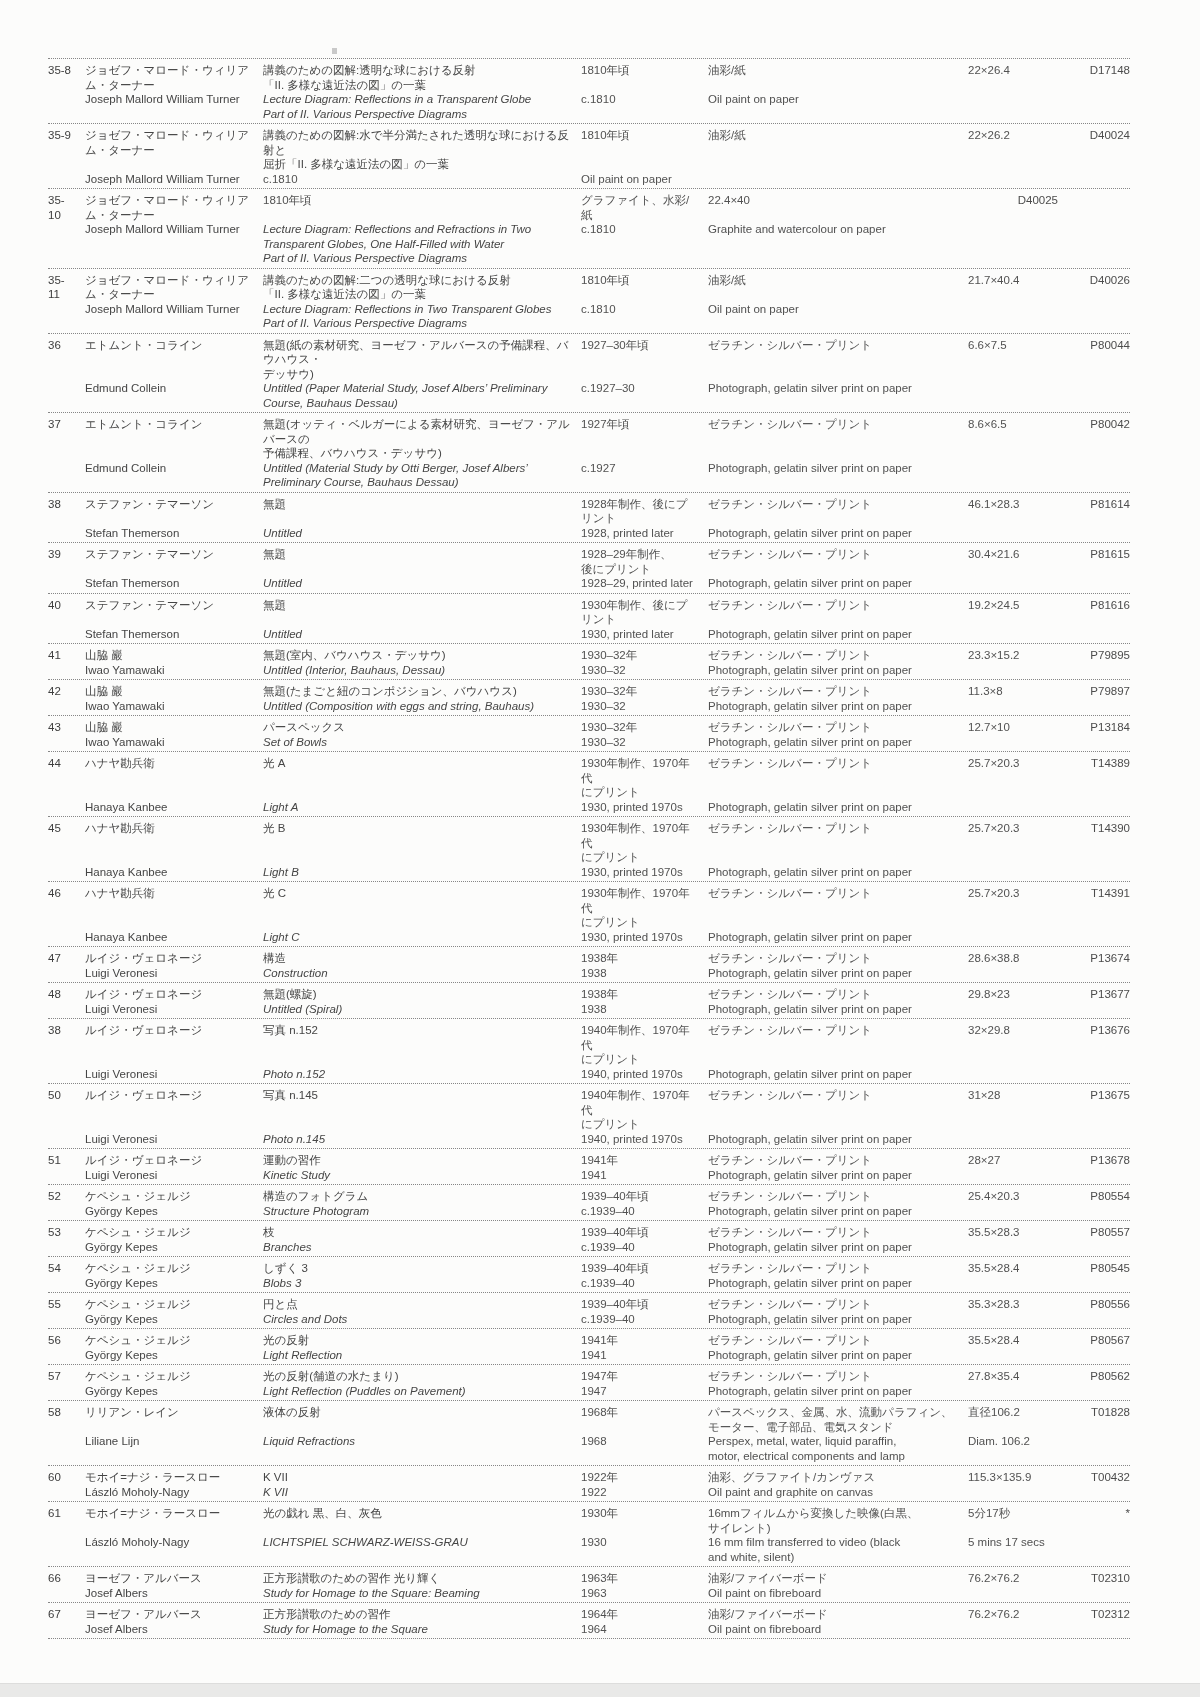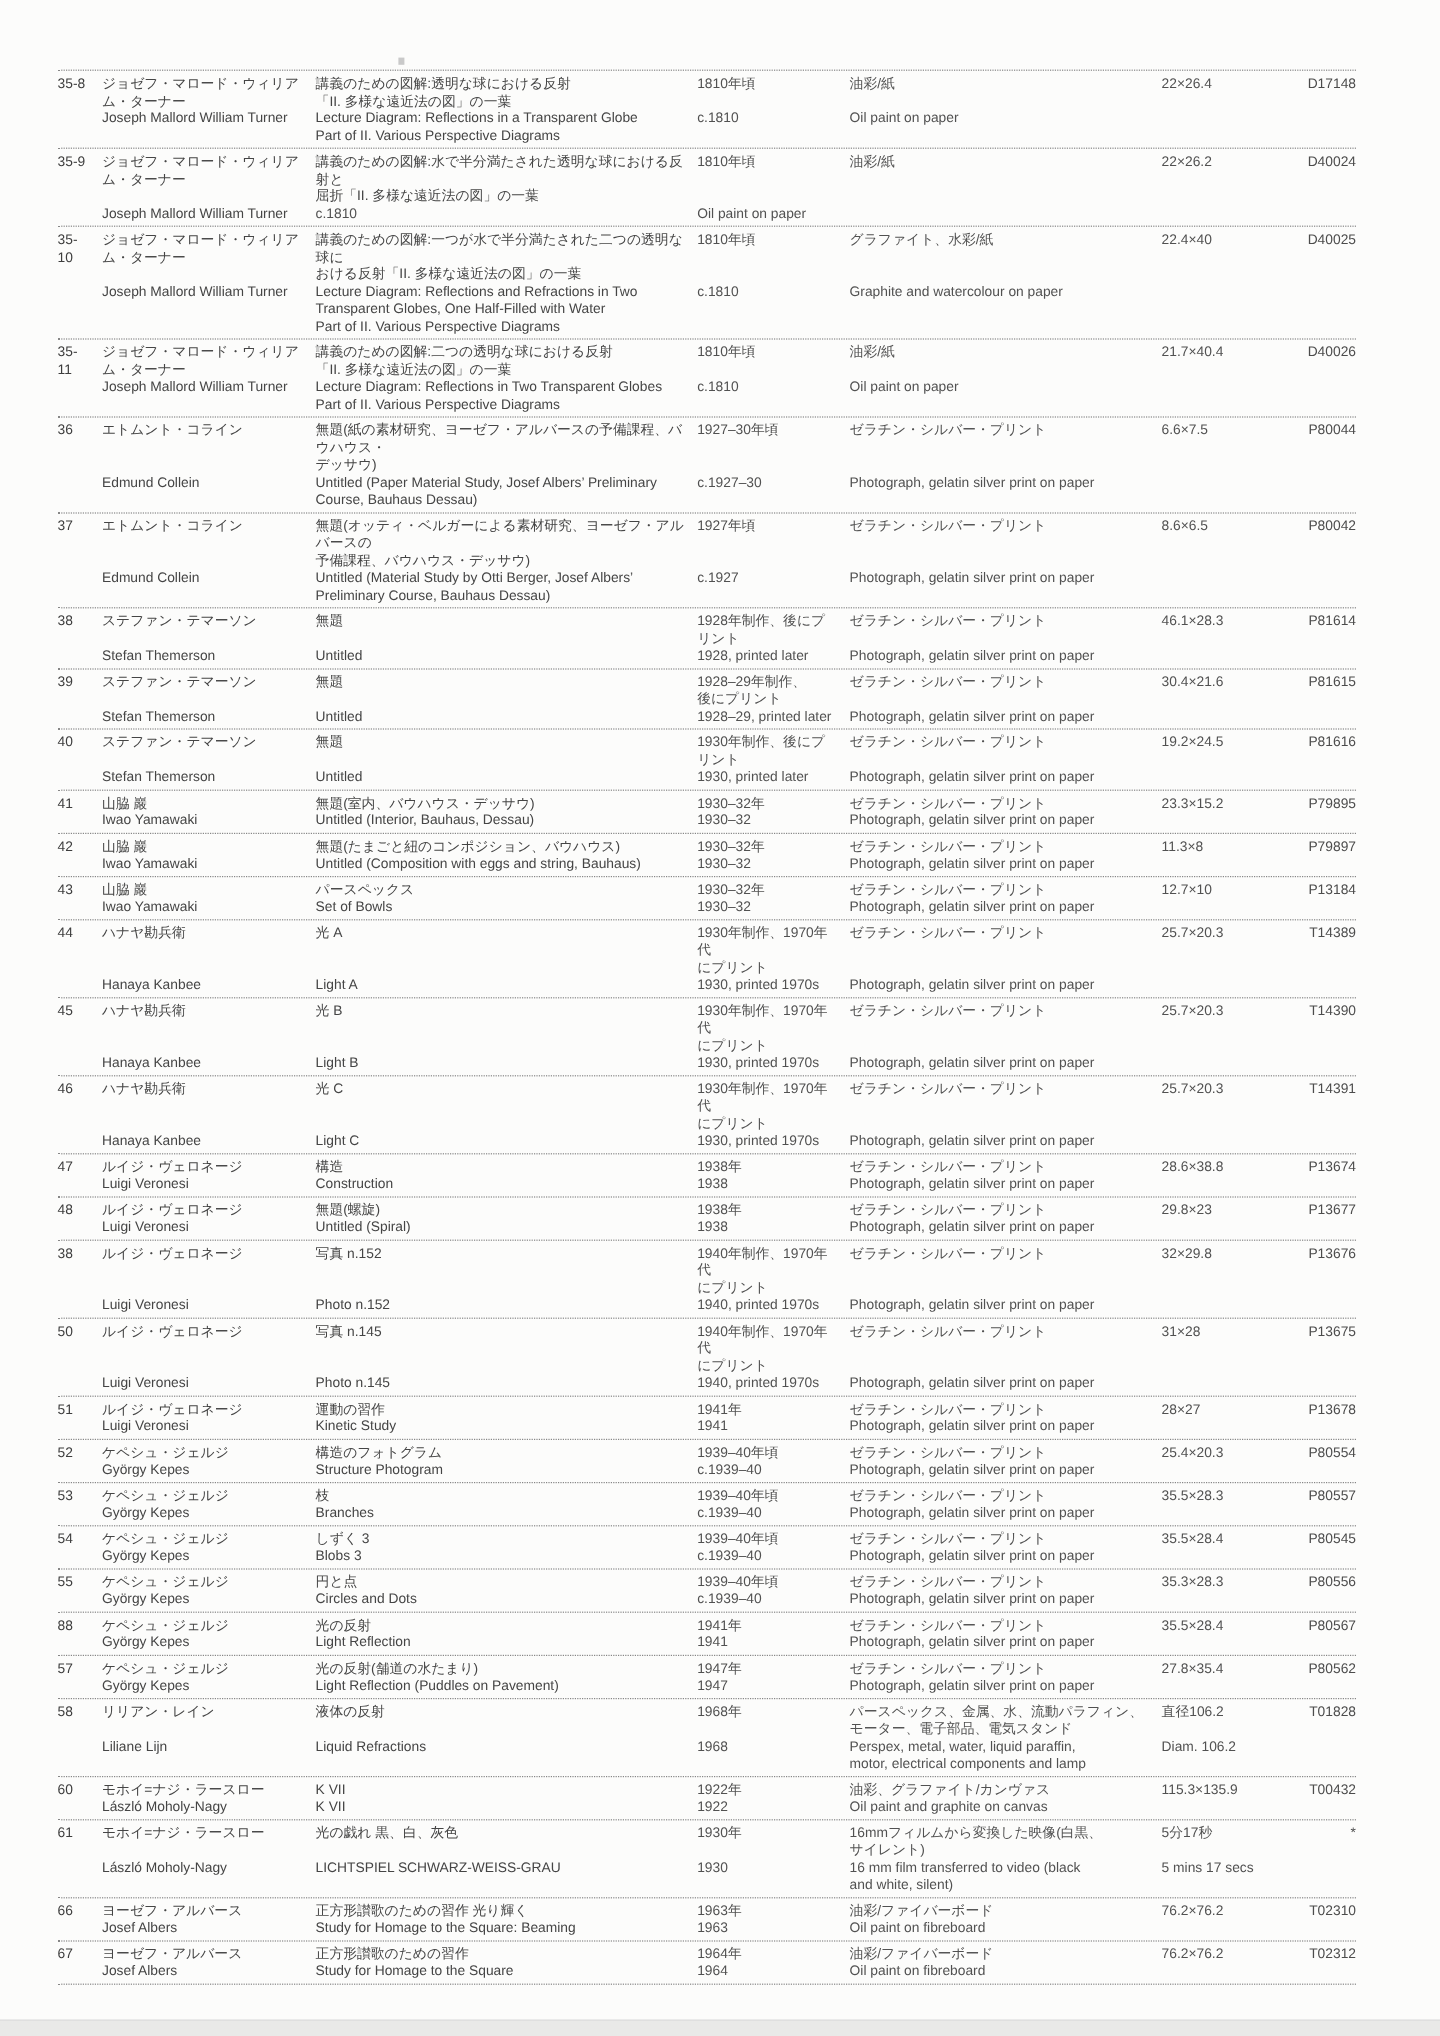--- a/index.html
+++ b/index.html
@@ -32,21 +32,21 @@
     white-space: pre-line;
     font-size: 11.5px;
     line-height: 14.5px;
     color: #454545;
     padding-right: 9px;
     box-sizing: border-box;
   }
   .cell.no { color: #3d3d3d; }
   .cell.date, .cell.medium, .cell.dims { color: #515151; }
   .cell.id { text-align: right; padding-right: 0; color: #4c4c4c; }
-  .subrow.en .title { }
+  .subrow.en .title { font-style: italic; }
   .footer-strip {
     position: absolute;
     left: 0; bottom: 0;
     width: 1200px; height: 13px;
     background: #e9e9e8;
     border-top: 1px solid #dddddc;
   }
 </style>
 </head>
 <body>
@@ -96,22 +96,20 @@
       <div class="cell medium">Oil paint on paper</div>
       <div class="cell dims"></div>
       <div class="cell id"></div>
     </div>
   </div>
 
   <div class="row">
     <div class="subrow ja">
       <div class="cell no">35-10</div>
       <div class="cell artist">ジョゼフ・マロード・ウィリアム・ターナー</div>
-      <div class="cell title">講義のための図解:一つが水で半分満たされた二つの透明な球に
-おける反射「II. 多様な遠近法の図」の一葉</div>
       <div class="cell date">1810年頃</div>
       <div class="cell medium">グラファイト、水彩/紙</div>
       <div class="cell dims">22.4×40</div>
       <div class="cell id">D40025</div>
     </div>
     <div class="subrow en">
       <div class="cell no"></div>
       <div class="cell artist">Joseph Mallord William Turner</div>
       <div class="cell title">Lecture Diagram: Reflections and Refractions in Two
 Transparent Globes, One Half-Filled with Water
@@ -571,21 +569,21 @@
       <div class="cell title">Circles and Dots</div>
       <div class="cell date">c.1939–40</div>
       <div class="cell medium">Photograph, gelatin silver print on paper</div>
       <div class="cell dims"></div>
       <div class="cell id"></div>
     </div>
   </div>
 
   <div class="row">
     <div class="subrow ja">
-      <div class="cell no">88</div>
+      <div class="cell no">56</div>
       <div class="cell artist">ケペシュ・ジェルジ</div>
       <div class="cell title">光の反射</div>
       <div class="cell date">1941年</div>
       <div class="cell medium">ゼラチン・シルバー・プリント</div>
       <div class="cell dims">35.5×28.4</div>
       <div class="cell id">P80567</div>
     </div>
     <div class="subrow en">
       <div class="cell no"></div>
       <div class="cell artist">György Kepes</div>

